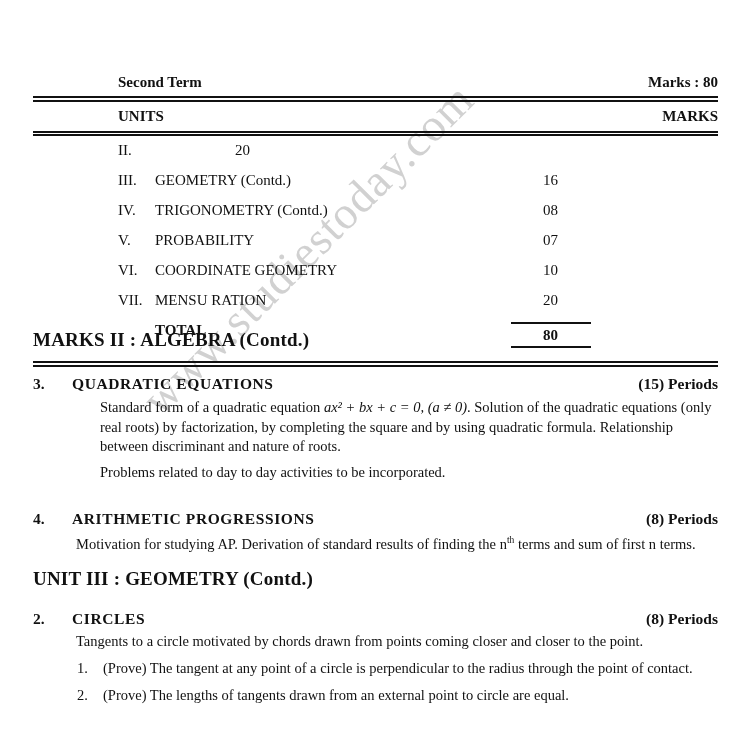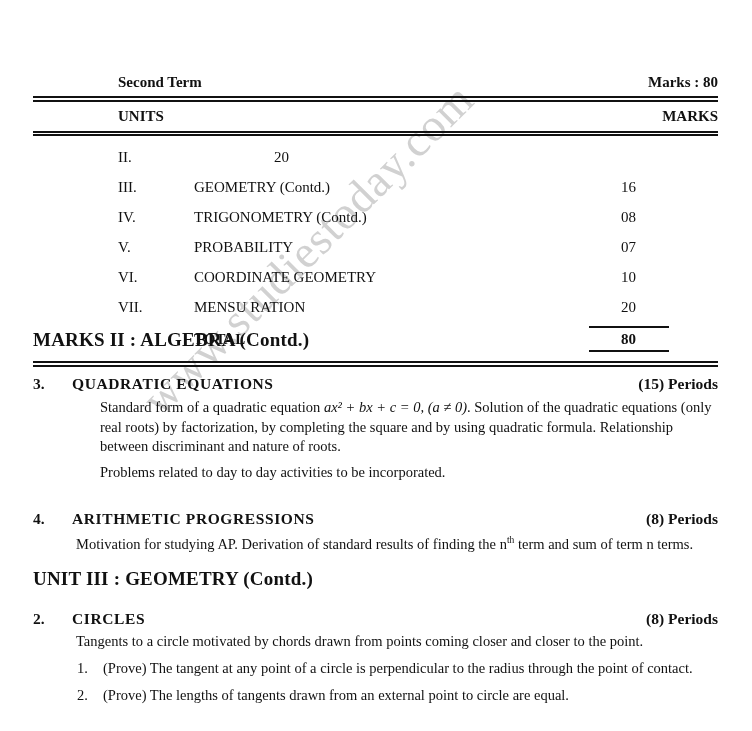--- a/index.html
+++ b/index.html
@@ -73,24 +73,23 @@
     font-weight: bold;
     font-size: 15px;
     padding: 6px 0 6px 0;
   }
   .units-label { width: 430px; padding-left: 85px; }
   .units-marks { width: 175px; text-align: right; }
 
   .rows { padding-top: 6px; }
   .trow {
     display: flex;
-    align-items: center;
+    align-items: flex-start;
     font-size: 15px;
     height: 30px;
-    gap: 39px;
   }
   .t-num {
     width: 37px;
     padding-left: 85px;
     box-sizing: content-box;
   }
   .t-name { width: 308px; }
   .t-mark { width: 175px; text-align: center; }
 
   .trow.total { font-weight: bold; height: 34px; }
@@ -256,21 +255,21 @@
 
   <div class="para" style="top:463px;">Problems related to day to day activities to be incorporated.</div>
 
   <div class="topic-row" style="top:502px;">
     <span class="topic-num">4.</span>
     <span class="topic-title">ARITHMETIC  PROGRESSIONS</span>
     <span class="topic-periods">(8) Periods</span>
   </div>
 
   <div class="para" style="top:531px; left:76px; width:642px;">
-    <span>Motivation for studying AP. Derivation of standard results of finding the n</span><sup>th</sup><span> term and sum of term n terms.</span>
+    <span>Motivation for studying AP. Derivation of standard results of finding the n</span><sup>th</sup><span> terms and sum of first n terms.</span>
   </div>
 
   <div class="unit-heading" style="top:568px;">UNIT III : GEOMETRY (Contd.)</div>
 
   <div class="topic-row" style="top:602px;">
     <span class="topic-num">2.</span>
     <span class="topic-title">CIRCLES</span>
     <span class="topic-periods">(8) Periods</span>
   </div>
 

